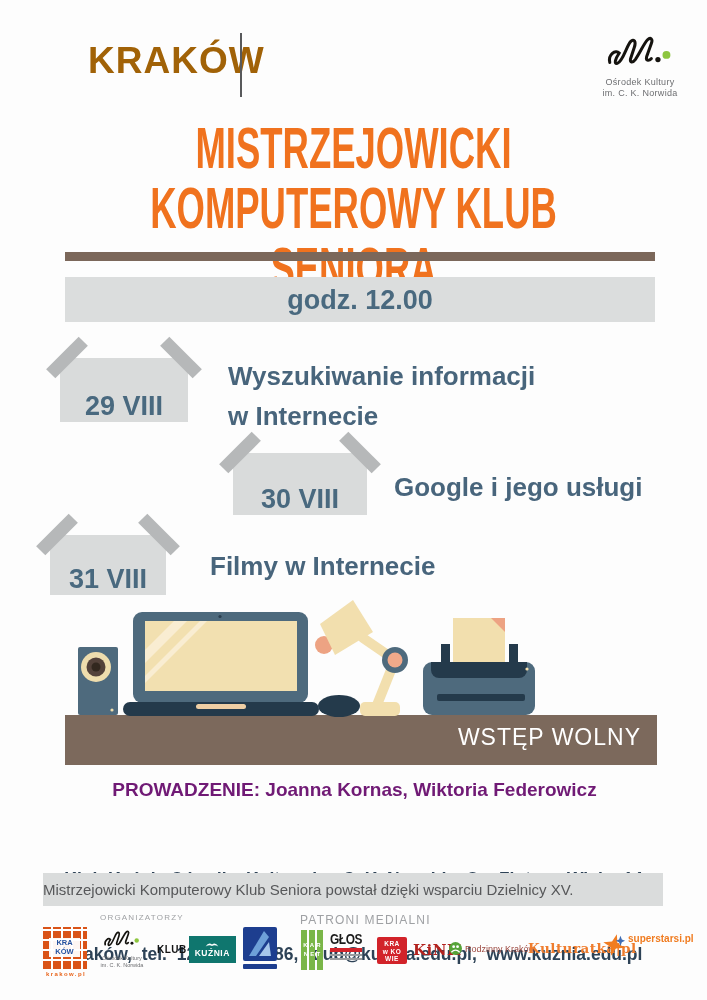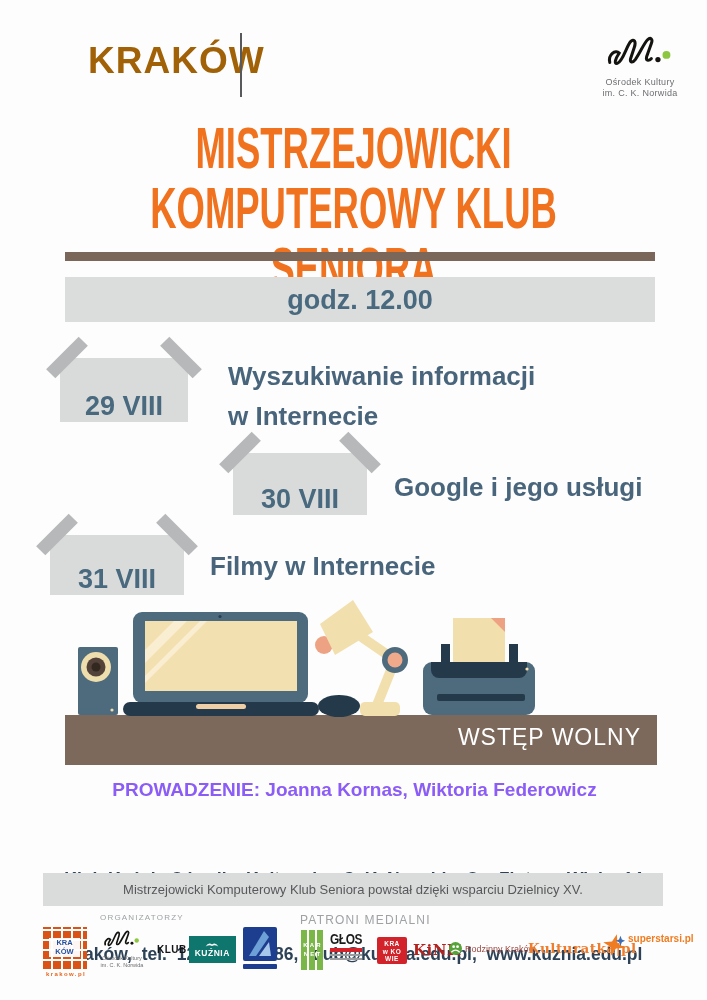--- a/index.html
+++ b/index.html
@@ -22,39 +22,39 @@
            font-size:27px;font-weight:bold;text-align:center;line-height:46px;}
 
   
   .note{position:absolute;background:#d9dbdb;color:#49697f;font-weight:bold;font-size:27px;
         display:flex;align-items:flex-end;justify-content:center;}
   .note::before,.note::after{content:"";position:absolute;top:-7px;width:46px;height:13px;background:#b6b8b9;}
   .note::before{left:-16px;transform:rotate(-45deg);}
   .note::after{right:-16px;transform:rotate(45deg);}
   .note1{left:60px;top:358px;width:128px;height:64px;}
   .note2{left:233px;top:453px;width:134px;height:62px;}
-  .note3{left:50px;top:535px;width:134px;height:60px;}
+  .note3{left:50px;top:535px;width:116px;height:60px;}
   .topic{position:absolute;color:#48657c;font-weight:bold;font-size:26px;line-height:40px;}
   .topic span{display:block;}
   .topic1{left:228px;top:356px;}
   .topic2{left:394px;top:467px;}
   .topic3{left:210px;top:546px;}
 
   
   .desk-svg{left:65px;top:598px;}
   .admission{left:65px;top:724px;width:592px;text-align:right;padding-right:16px;box-sizing:border-box;
              color:#fff;font-size:23px;font-weight:normal;letter-spacing:1px;}
 
   
-  .leaders{left:2px;right:0;top:779px;text-align:center;color:#8b5cf6;font-size:19px;font-weight:bold;}
+  .leaders{left:2px;right:0;top:779px;text-align:center;color:#701a75;font-size:19px;font-weight:bold;}
   .address{left:0;right:0;top:817px;text-align:center;color:#2d4256;font-size:17.5px;font-weight:bold;
            line-height:25px;white-space:pre-wrap;}
   .address span{display:block;}
   .support{left:43px;top:873px;width:620px;height:33px;background:#dadcdc;color:#57585a;
-           font-size:13px;text-align:center;line-height:33px;}
+           font-size:15px;line-height:33px;}
 
   
   .org-label{left:100px;top:913px;font-size:8px;color:#9fa1a4;letter-spacing:1.2px;}
   .pat-label{left:300px;top:913px;font-size:12px;color:#9fa1a4;letter-spacing:1.2px;}
 
   .lg-krakowpl{left:43px;top:927px;width:46px;}
   .mosaic{position:relative;width:44px;height:42px;background-color:#e8641b;
           background-image:repeating-linear-gradient(90deg,rgba(255,255,255,0) 0 8px,#fff 8px 10px),
                            repeating-linear-gradient(0deg,rgba(180,40,15,.28) 0 8px,#fff 8px 10px);}
   .mosaic-label{position:absolute;left:6px;top:11px;width:31px;background:rgba(255,255,255,.95);

